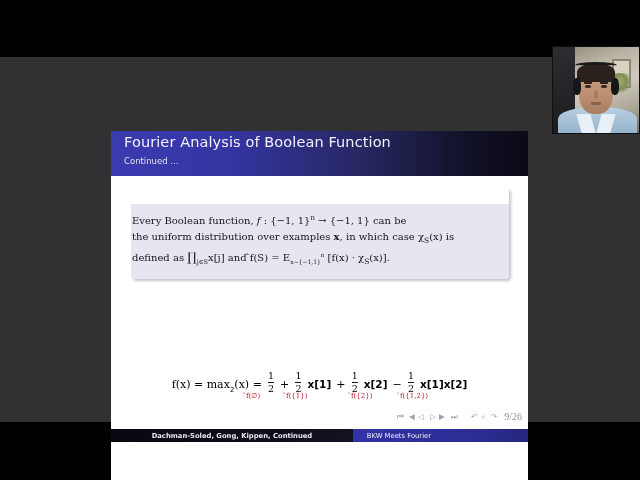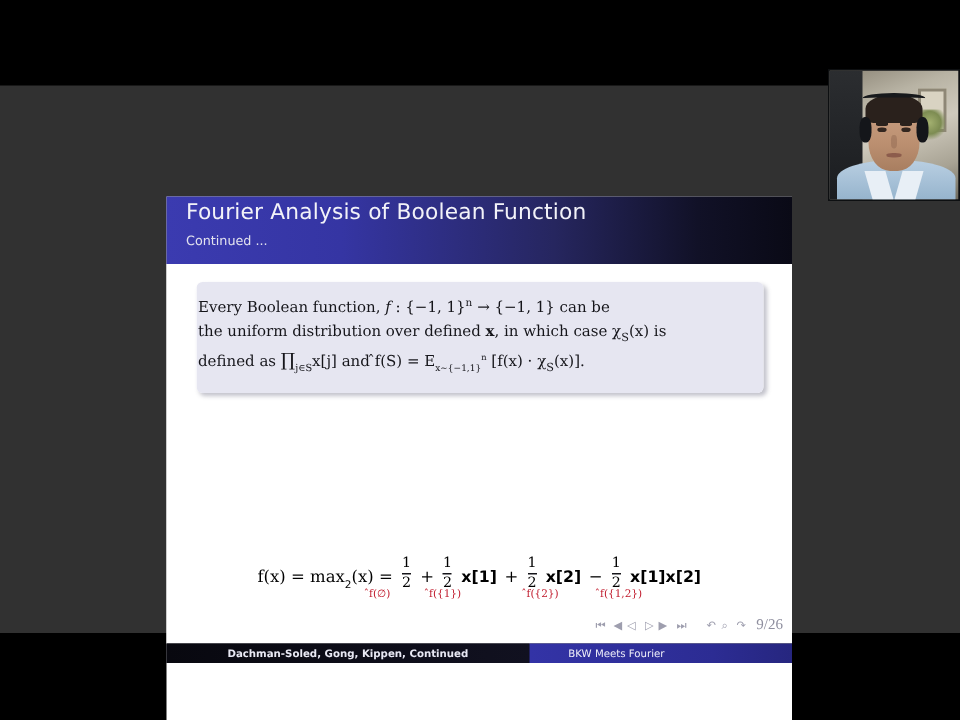--- a/index.html
+++ b/index.html
@@ -25,21 +25,21 @@
 
   
   #slide-body { position:relative; width:100%; height:266px; background:#ffffff; }
 
   
   #def-block { position:absolute; left:20px; top:12px; width:378px;
       border-radius:4px; overflow:hidden;
       box-shadow:2px 2px 3px rgba(120,120,140,.45); }
   #def-head { background:#2b2b8e; color:#ffffff; font-size:10.5px; padding:3px 8px 4px 8px;
       font-family:"DejaVu Sans", sans-serif; }
-  #def-body { background:#e6e6f1; padding:7px 10px 8px 1px; color:#111; }
+  #def-body { background:#e6e6f1; padding:7px 10px 8px 1px; color:#111;margin-top:16px; }
 
   .mline { font-size:10px; line-height:15.5px; color:#15151a;
       font-family:"DejaVu Serif", serif; white-space:nowrap; }
 
   .mj { font-family:"DejaVu Serif", serif; }
   i.v, .it { font-style:italic; }
   .bf { font-weight:bold; }
 
   
   #def-eq { text-align:center; margin:9px 0 9px 0; position:relative; }
@@ -67,21 +67,21 @@
             font-family:Liberation Serif, serif; line-height:11px; }
 
   
   #slide-footer { position:absolute; left:0; bottom:0; width:100%; height:13px;
       background:#0b0b14; display:flex; }
   #foot-authors { flex:0 0 58%; background:linear-gradient(to right,#08080f 0%,#111120 100%);
       color:#e9e9f4; font-size:6.8px; font-family:"DejaVu Sans", sans-serif; font-weight:bold;
       display:flex; align-items:center; justify-content:center; }
   #foot-title { flex:0 0 42%; background:linear-gradient(to right,#3333a6 0%,#2c2c93 70%,#26267f 100%);
       color:#eeeef8; font-size:6.8px; font-family:"DejaVu Sans", sans-serif;
-      display:flex; align-items:center; padding-left:26px; }
+      display:flex; align-items:center; padding-left:14px; }
 
   
   #webcam { position:absolute; left:552px; top:46px; width:88px; height:88px;
       background:#1a1d21; overflow:hidden; border:1px solid #0d0f11; }
   #cam-bg { position:absolute; inset:0;
       background:linear-gradient(160deg,#8a8374 0%,#b8b3a4 26%,#cfcabd 50%,#a8a394 78%,#6e6a5d 100%); }
   #cam-door { position:absolute; left:0; top:0; width:26%; height:100%;
       background:linear-gradient(180deg,#2b2d30,#1b1d20); }
   #cam-frame { position:absolute; right:9%; top:14%; width:22%; height:34%;
       background:#d9d3c2; border:2px solid #8e8776; }
@@ -137,21 +137,21 @@
           <div id="def-body">
 
             <div class="mline">
               <span>Every Boolean function, </span><i class="v">f</i><span> : {−1, 1}</span><sup style="font-size:7px">n</sup><span> → {−1, 1} can be</span>
             </div>
 
 
 
 
             <div class="mline">
-              <span>the uniform distribution over defined </span><span class="bf">x</span><span>, in which case χ</span><sub style="font-size:7.5px">S</sub><span>(x) is</span>
+              <span>the uniform distribution over examples </span><span class="bf">x</span><span>, in which case χ</span><sub style="font-size:7.5px">S</sub><span>(x) is</span>
             </div>
 
             <div class="mline">
               <span>defined as </span><span style="font-size:12px">∏</span><sub style="font-size:6.5px">j∈S</sub><span>x[j] and </span><span>̂f(S) = </span><span>E</span><sub style="font-size:6px">x∼{−1,1}</sub><sup style="font-size:5.5px">n</sup><span> [f(x) · χ</span><sub style="font-size:7.5px">S</sub><span>(x)].</span>
             </div>
 
           </div>
         </div>
 
         <div id="bot-eq">

